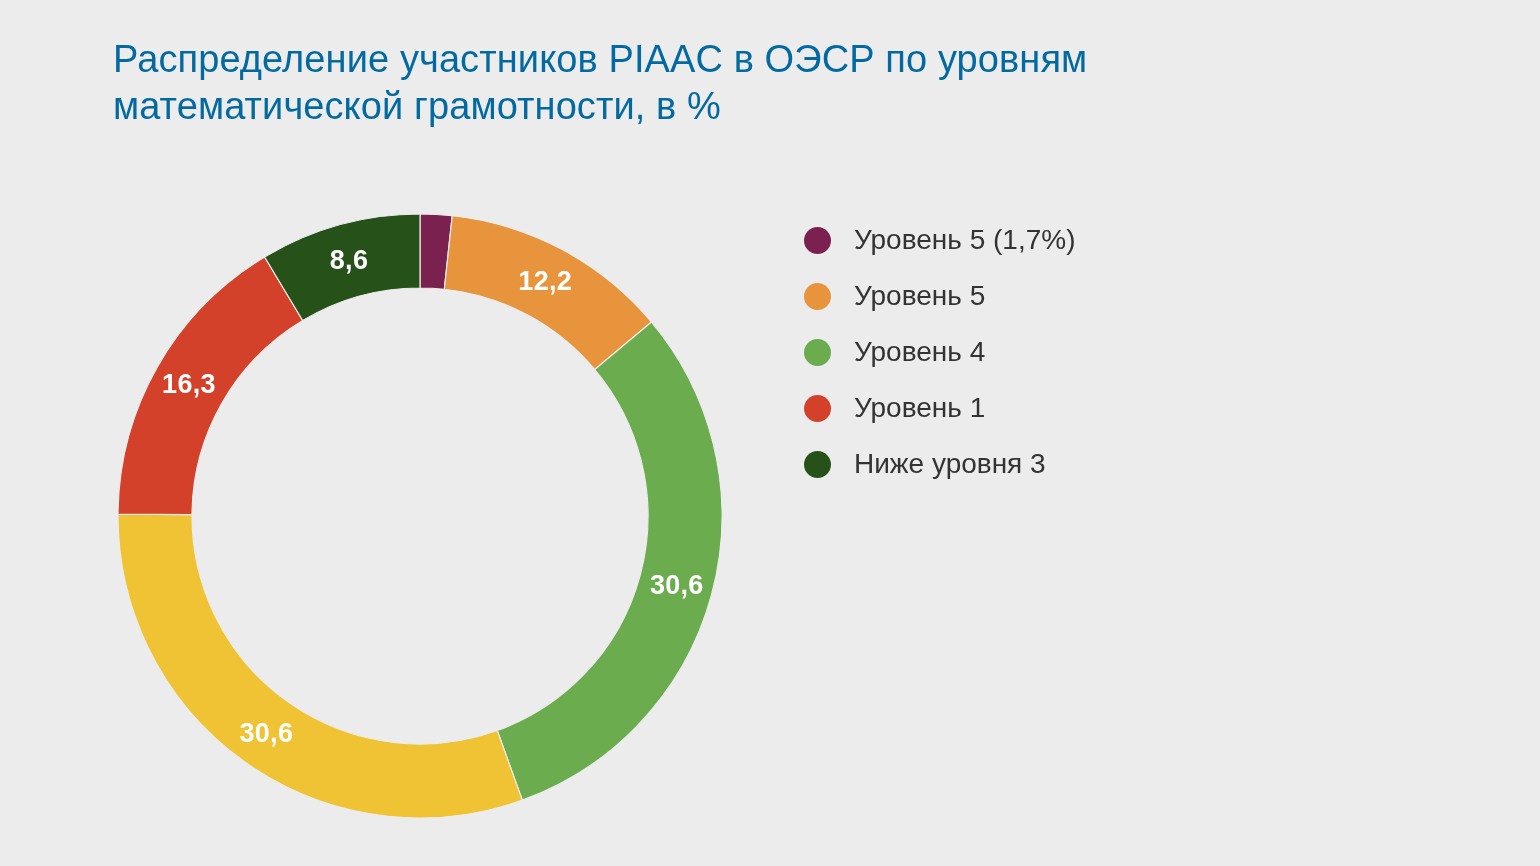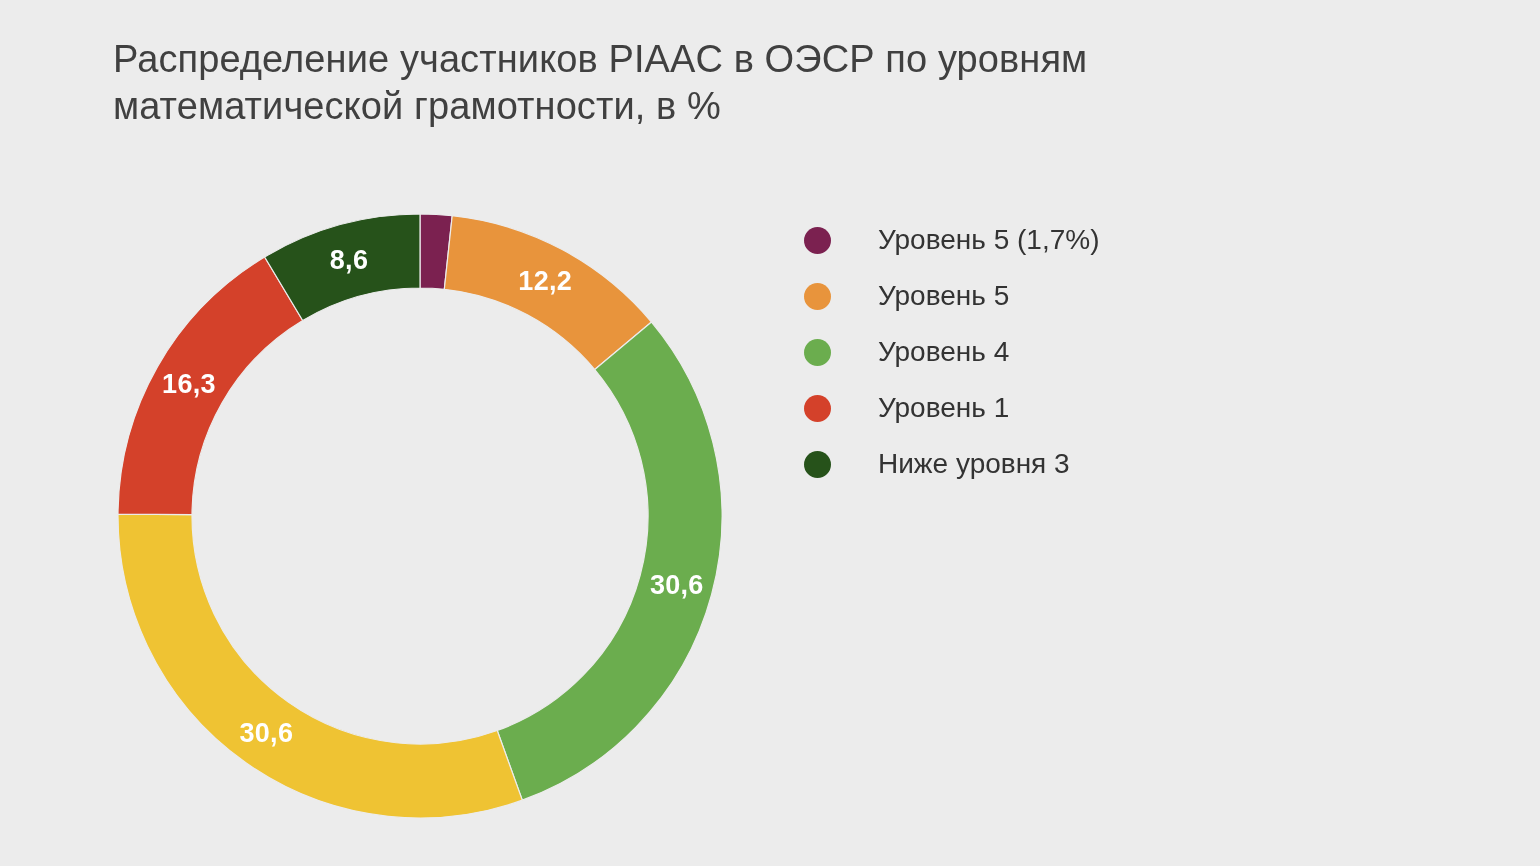--- a/index.html
+++ b/index.html
@@ -21,21 +21,21 @@
     inset: 0;
     background: #ececec;
   }
 
   
   #chart-title {
     position: absolute;
     left: 113px;
     top: 36px;
     width: 1260px;
-    color: #404040;
+    color: #0369a1;
     font-size: 38px;
     line-height: 47px;
     font-weight: 400;
     letter-spacing: 0.1px;
     white-space: pre-line;
   }
 
   
   #donut-wrap {
     position: absolute;
@@ -68,21 +68,20 @@
   #chart-legend {
     position: absolute;
     left: 804px;
     top: 212px;
     width: 480px;
   }
   .legend-item {
     display: flex;
     align-items: center;
     height: 56px;
-    gap: 24px;
   }
   .legend-swatch {
     width: 27px;
     height: 27px;
     border-radius: 50%;
     flex: 0 0 auto;
   }
   .legend-label {
     margin-left: 23px;
     color: #333333;

